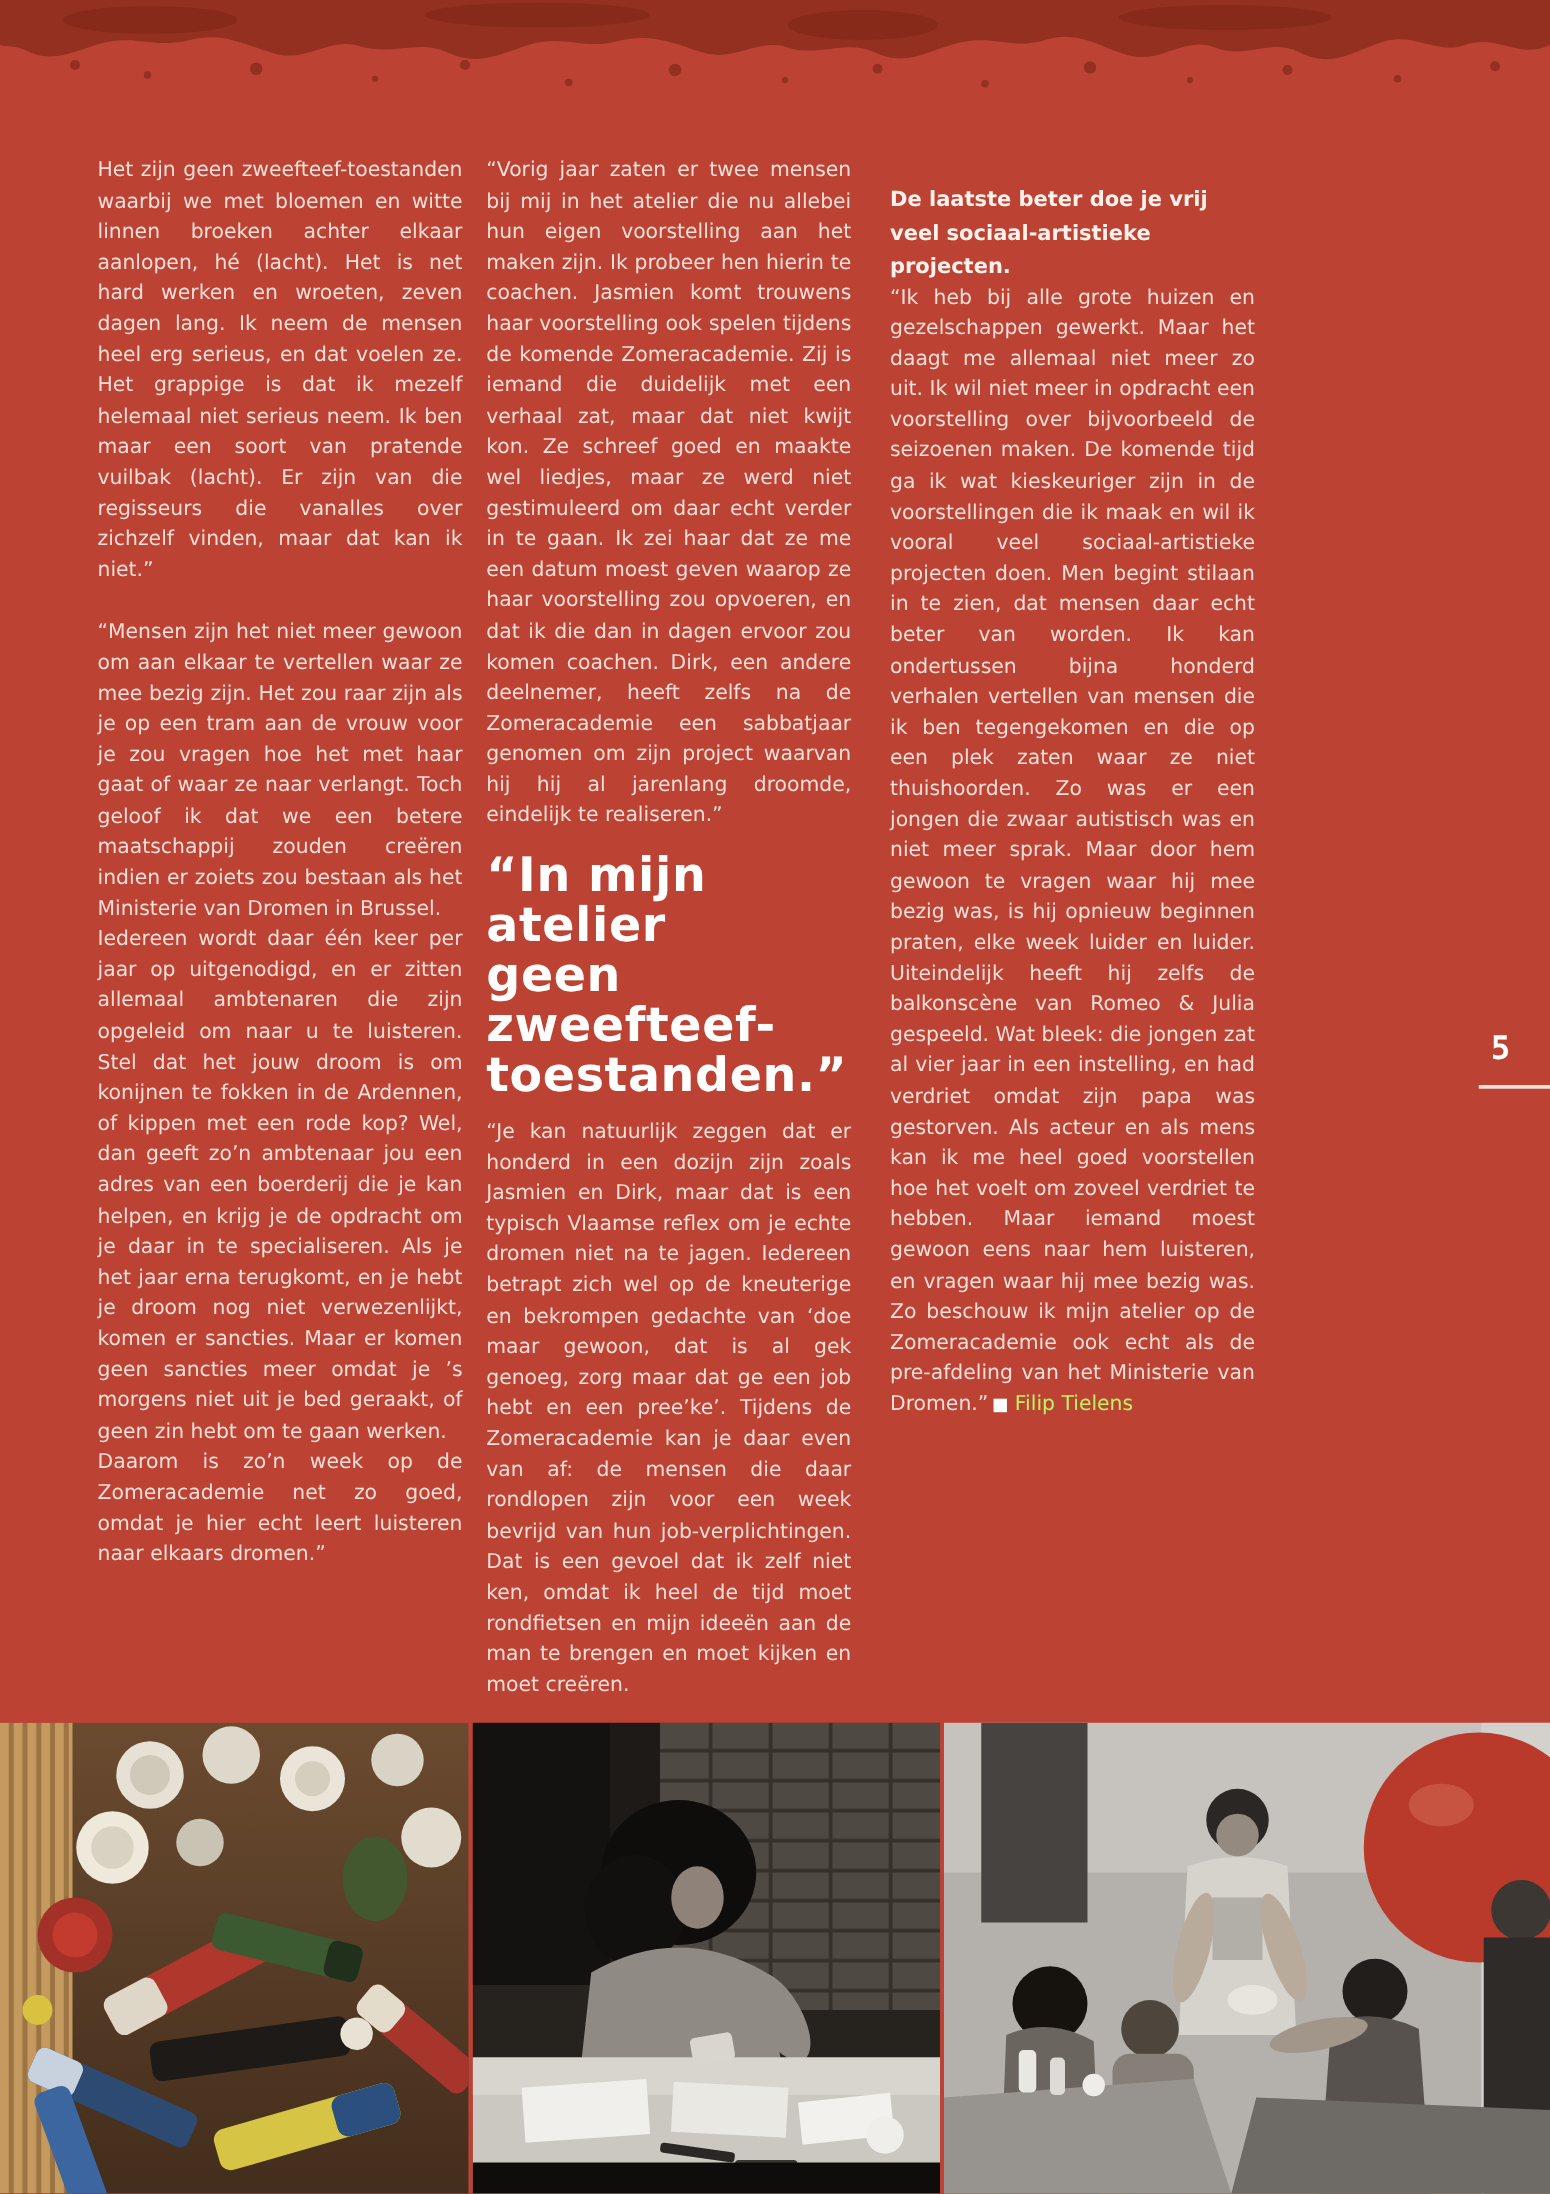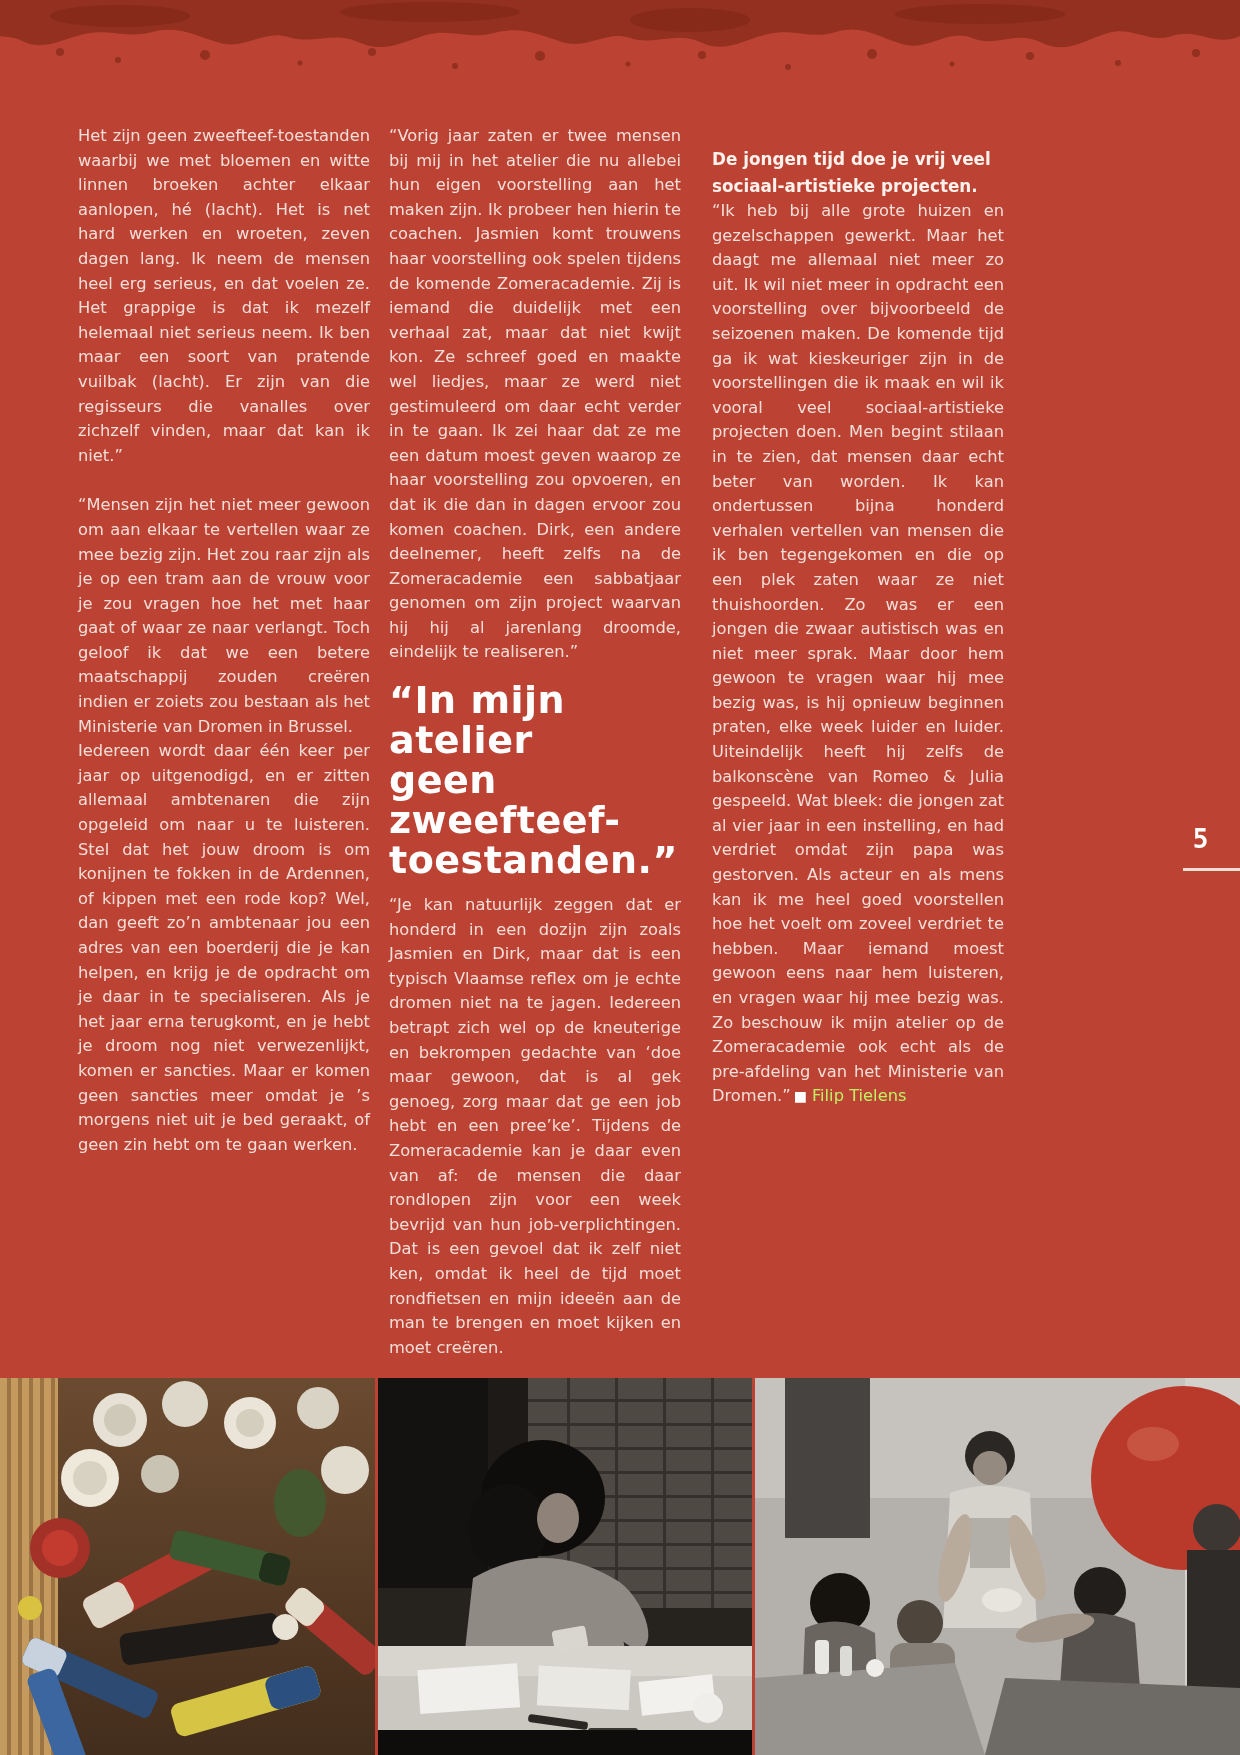--- a/index.html
+++ b/index.html
@@ -83,32 +83,33 @@
     <circle cx="952" cy="64" r="2.5" fill="#93301f"></circle>
     <circle cx="1030" cy="56" r="4" fill="#93301f"></circle>
     <circle cx="1118" cy="63" r="3" fill="#93301f"></circle>
     <circle cx="1196" cy="53" r="4" fill="#93301f"></circle>
   </svg>
 
   <div class="col col1">
     <p>Het zijn geen zweefteef-toestanden waarbij we met bloemen en witte linnen broeken achter elkaar aanlopen, hé (lacht). Het is net hard werken en wroeten, zeven dagen lang. Ik neem de mensen heel erg serieus, en dat voelen ze. Het grappige is dat ik mezelf helemaal niet serieus neem. Ik ben maar een soort van pratende vuilbak (lacht). Er zijn van die regisseurs die vanalles over zichzelf vinden, maar dat kan ik niet.”</p>
     <p class="sp">“Mensen zijn het niet meer gewoon om aan elkaar te vertellen waar ze mee bezig zijn. Het zou raar zijn als je op een tram aan de vrouw voor je zou vragen hoe het met haar gaat of waar ze naar verlangt. Toch geloof ik dat we een betere maatschappij zouden creëren indien er zoiets zou bestaan als het Ministerie van Dromen in Brussel.</p>
     <p>Iedereen wordt daar één keer per jaar op uitgenodigd, en er zitten allemaal ambtenaren die zijn opgeleid om naar u te luisteren. Stel dat het jouw droom is om konijnen te fokken in de Ardennen, of kippen met een rode kop? Wel, dan geeft zo’n ambtenaar jou een adres van een boerderij die je kan helpen, en krijg je de opdracht om je daar in te specialiseren. Als je het jaar erna terugkomt, en je hebt je droom nog niet verwezenlijkt, komen er sancties. Maar er komen geen sancties meer omdat je ’s morgens niet uit je bed geraakt, of geen zin hebt om te gaan werken.</p>
+    <p>Daarom is zo’n week op de Zomeracademie net zo goed, omdat je hier echt leert luisteren naar elkaars dromen.”</p>
   </div>
 
   <div class="col col2">
     <p>“Vorig jaar zaten er twee mensen bij mij in het atelier die nu allebei hun eigen voorstelling aan het maken zijn. Ik probeer hen hierin te coachen. Jasmien komt trouwens haar voorstelling ook spelen tijdens de komende Zomeracademie. Zij is iemand die duidelijk met een verhaal zat, maar dat niet kwijt kon. Ze schreef goed en maakte wel liedjes, maar ze werd niet gestimuleerd om daar echt verder in te gaan. Ik zei haar dat ze me een datum moest geven waarop ze haar voorstelling zou opvoeren, en dat ik die dan in dagen ervoor zou komen coachen. Dirk, een andere deelnemer, heeft zelfs na de Zomeracademie een sabbatjaar genomen om zijn project waarvan hij hij al jarenlang droomde, eindelijk te realiseren.”</p>
     <h2 class="display-heading">“In mijn atelier
 geen zweefteef-
 toestanden.”</h2>
     <p>“Je kan natuurlijk zeggen dat er honderd in een dozijn zijn zoals Jasmien en Dirk, maar dat is een typisch Vlaamse reflex om je echte dromen niet na te jagen. Iedereen betrapt zich wel op de kneuterige en bekrompen gedachte van ‘doe maar gewoon, dat is al gek genoeg, zorg maar dat ge een job hebt en een pree’ke’. Tijdens de Zomeracademie kan je daar even van af: de mensen die daar rondlopen zijn voor een week bevrijd van hun job-verplichtingen. Dat is een gevoel dat ik zelf niet ken, omdat ik heel de tijd moet rondfietsen en mijn ideeën aan de man te brengen en moet kijken en moet creëren.</p>
   </div>
 
   <div class="col col3">
-    <h3 class="subheading">De jongen tijd doe je vrij veel sociaal-artistieke projecten.</h3>
+    <h3 class="subheading">De laatste beter doe je vrij veel sociaal-artistieke projecten.</h3>
     <p>
       <span>“Ik heb bij alle grote huizen en gezelschappen gewerkt. Maar het daagt me allemaal niet meer zo uit. Ik wil niet meer in opdracht een voorstelling over bijvoorbeeld de seizoenen maken. De komende tijd ga ik wat kieskeuriger zijn in de voorstellingen die ik maak en wil ik vooral veel sociaal-artistieke projecten doen. Men begint stilaan in te zien, dat mensen daar echt beter van worden. Ik kan ondertussen bijna honderd verhalen vertellen van mensen die ik ben tegengekomen en die op een plek zaten waar ze niet thuishoorden. Zo was er een jongen die zwaar autistisch was en niet meer sprak. Maar door hem gewoon te vragen waar hij mee bezig was, is hij opnieuw beginnen praten, elke week luider en luider. Uiteindelijk heeft hij zelfs de balkonscène van Romeo &amp; Julia gespeeld. Wat bleek: die jongen zat al vier jaar in een instelling, en had verdriet omdat zijn papa was gestorven. Als acteur en als mens kan ik me heel goed voorstellen hoe het voelt om zoveel verdriet te hebben. Maar iemand moest gewoon eens naar hem luisteren, en vragen waar hij mee bezig was. Zo beschouw ik mijn atelier op de Zomeracademie ook echt als de pre-afdeling van het Ministerie van Dromen.”</span><span class="endmark">■</span><span class="byline">Filip Tielens</span>
     </p>
   </div>
 
   <div class="pagenum">5</div>
   <div class="pagenum-rule"></div>
 
   <div class="photos">
 

